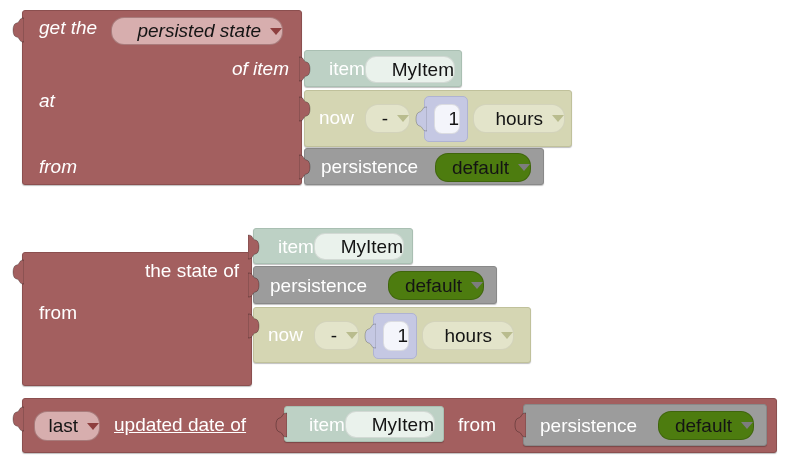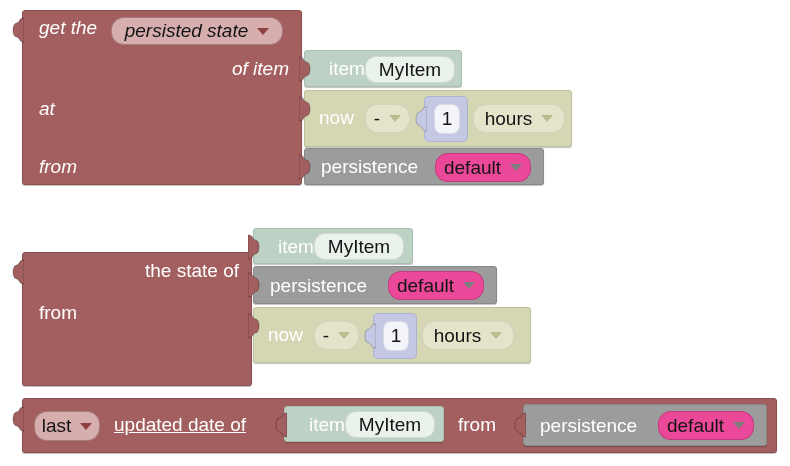--- a/index.html
+++ b/index.html
@@ -6,26 +6,26 @@
   .canvas{position:relative;width:790px;height:466px;background:#fff;overflow:hidden;
           font-family:"Liberation Sans",sans-serif;}
   .blk{position:absolute;border-radius:3px;box-sizing:border-box;
        box-shadow:0 1px 1px rgba(0,0,0,0.25);}
   .maroon{background:#A35F5F;border:1px solid #8B4F4F;}
   .teal{background:#BDD1C5;border:1px solid #A9BFB2;}
   .olive{background:#D5D6B3;border:1px solid #C0C19B;}
   .gray{background:#9C9C9C;border:1px solid #898989;}
   .lav{background:#C5C8E3;border:1px solid #AFB3D2;border-radius:5px;box-shadow:none;}
   .lbl{position:absolute;color:#FFFFFF;font-size:19px;line-height:24px;white-space:nowrap;}
-  .fld{position:absolute;display:flex;align-items:center;justify-content:center;
+  .fld{position:absolute;display:flex;align-items:center;justify-content:flex-end;
        font-size:19px;color:#141414;box-sizing:border-box;white-space:nowrap;border-radius:13px;}
   .pink{background:#D7AEAE;border:1px solid rgba(80,30,30,0.35);}
   .mint{background:#EAF2EC;border:1px solid rgba(0,0,0,0.10);border-radius:11px;}
   .olight{background:#E3E4CA;border:1px solid rgba(0,0,0,0.07);}
-  .glight{background:#ec4899;border:1px solid rgba(0,0,0,0.18);}
+  .glight{background:#4d7c0f;border:1px solid rgba(0,0,0,0.18);}
   .lavlight{background:#F4F5FB;border:1px solid rgba(0,0,0,0.10);border-radius:8px;}
   .arrow{width:0;height:0;border-left:6px solid transparent;border-right:6px solid transparent;
          border-top:7px solid #000;margin-left:9px;}
   .ar-red{border-top-color:#8E3F3F;}
   .ar-olive{border-top-color:#B9BC8E;}
   .ar-gray{border-top-color:#7D7D7D;}
   .ptab{position:absolute;width:13px;height:26px;pointer-events:none;}
   .ptab svg{display:block;}
   .flip svg{transform:scaleX(-1);}
   .fill-red{fill:#A35F5F;stroke:rgba(0,0,0,0.28);stroke-width:1;}
@@ -41,21 +41,21 @@
       <svg width="13" height="26" viewBox="0 0 13 26">
           <path class="fill-red" d="M13 1 C7 1 10 5 5 6.2 C1 7.2 1 18.8 5 19.8 C10 21 7 25 13 25 Z"></path>
         </svg>
     </span>
     <span class="lbl" style="left:16px;top:5px;">get the</span>
     <span class="fld pink" style="left:88px;top:6px;width:172px;height:28px;">
       <span>persisted state</span>
       <span class="arrow ar-red"></span>
     </span>
     <span class="lbl" style="right:12px;top:46px;margin-left:34px;">of item</span>
-    <span class="lbl" style="left:16px;top:86px;">at</span>
+    <span class="lbl" style="left:16px;top:78px;">at</span>
     <span class="lbl" style="left:16px;top:144px;">from</span>
   </div>
 
   <div class="blk teal" style="left:304px;top:50px;width:158px;height:37px;">
     <span class="ptab flip" style="left:-6px;top:5px;">
       <svg width="13" height="26" viewBox="0 0 13 26">
           <path class="fill-red" d="M13 1 C7 1 10 5 5 6.2 C1 7.2 1 18.8 5 19.8 C10 21 7 25 13 25 Z"></path>
         </svg>
     </span>
     <span class="lbl" style="left:24px;top:6px;">item</span>

